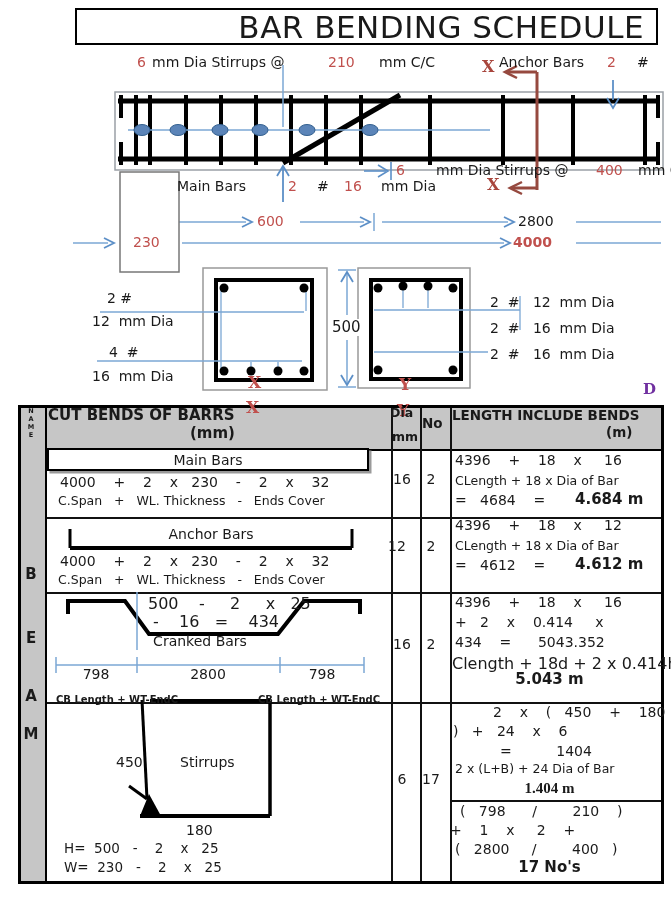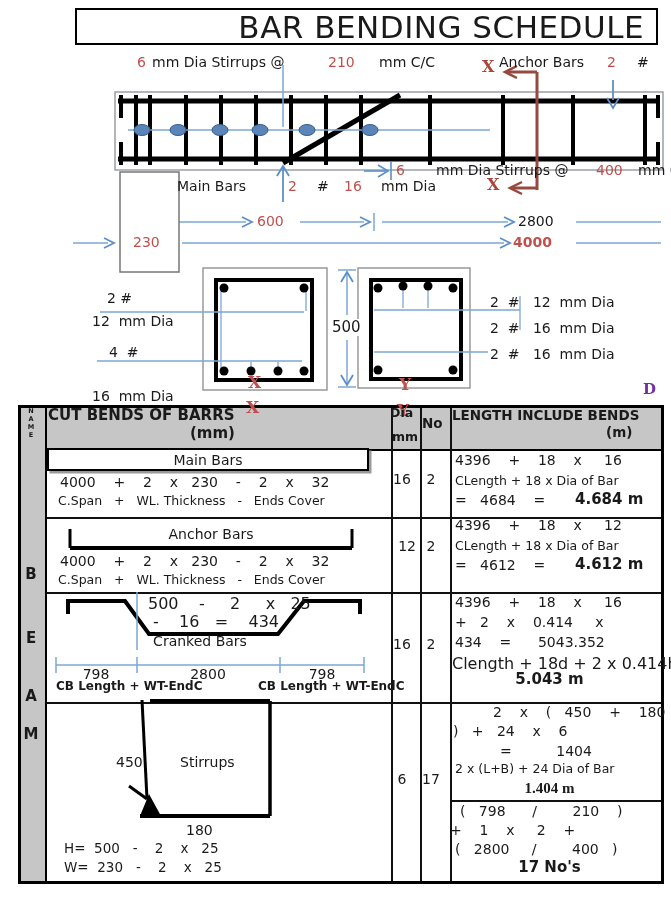--- a/index.html
+++ b/index.html
@@ -5,21 +5,21 @@
   html,body{margin:0;padding:0;background:#e8e8e8;}
   #app{position:relative;width:671px;height:897px;background:#ffffff;overflow:hidden;
        font-family:"DejaVu Sans","Liberation Sans",sans-serif;color:#1a1a1a;}
   .abs{position:absolute;}
   .t{position:absolute;white-space:pre;font-size:14px;color:#1a1a1a;line-height:1.15;}
   .red{color:#c0504d;}
   .brown{color:#a8453c;}
   .purple{color:#7030a0;}
   .b{font-weight:bold;}
   .serif{font-family:"DejaVu Serif","Liberation Serif",serif;}
-  .s10{font-size:12px;} .s12{font-size:16px;} .s125{font-size:12.5px;} .s135{font-size:13.5px;} .s15{font-size:15px;} .s16{font-size:16px;}
+  .s10{font-size:10px;margin-top:14px;} .s12{font-size:16px;} .s125{font-size:12.5px;} .s135{font-size:13.5px;} .s15{font-size:15px;} .s16{font-size:16px;}
   #title-box{left:75px;top:8px;width:583px;height:37px;border:2.5px solid #000;
              display:flex;align-items:center;justify-content:flex-end;padding-right:12px;box-sizing:border-box;}
   #title-box span{font-size:31px;letter-spacing:.5px;white-space:nowrap;}
   #tbl{left:18px;top:405px;width:640px;height:473px;border:3px solid #000;box-sizing:content-box;}
   .vline{position:absolute;top:0;bottom:0;width:2px;background:#111;}
   .hline{position:absolute;height:2px;background:#111;}
   #hdr-bg{position:absolute;left:0;top:0;right:0;height:43px;background:#c6c6c6;border-bottom:2px solid #000;box-sizing:border-box;}
   #name-col{position:absolute;left:0;top:0;bottom:0;width:26px;background:#c6c6c6;border-right:2px solid #000;box-sizing:border-box;}
   #mainbar-box{left:47px;top:448px;width:318px;height:19px;background:#fff;border:2px solid #000;
                box-shadow:2.5px 2.5px 0 #9a9a9a;display:flex;align-items:center;justify-content:center;}
@@ -226,21 +226,21 @@
   <span class="t" style="left:381px;top:178px;">mm Dia</span>
 
   <span class="t red" style="left:257px;top:213px;">600</span>
   <span class="t" style="left:518px;top:213px;">2800</span>
   <span class="t red" style="left:133px;top:234px;">230</span>
   <span class="t red b" style="left:513px;top:234px;">4000</span>
 
   <span class="t" style="left:107px;top:290px;">2 #</span>
   <span class="t" style="left:92px;top:313px;">12  mm Dia</span>
   <span class="t" style="left:109px;top:344px;">4  #</span>
-  <span class="t" style="left:92px;top:388px;">16  mm Dia</span>
+  <span class="t" style="left:92px;top:368px;">16  mm Dia</span>
   <span class="t s15" style="left:331px;top:319px;background:#fff;padding:0 1px;">500</span>
   <span class="t" style="left:490px;top:294px;">2  #   12  mm Dia</span>
   <span class="t" style="left:490px;top:320px;">2  #   16  mm Dia</span>
   <span class="t" style="left:490px;top:346px;">2  #   16  mm Dia</span>
   <span class="t red b serif" style="left:248px;top:373px;font-size:17px;">X</span>
   <span class="t red b serif" style="left:246px;top:398px;font-size:17px;">X</span>
   <span class="t red b serif" style="left:399px;top:375px;font-size:17px;">Y</span>
   <span class="t red b serif" style="left:397px;top:401px;font-size:17px;">Y</span>
   <span class="t purple b serif s15" style="left:643px;top:381px;">D</span>
 
@@ -269,21 +269,21 @@
   <span class="t" style="left:388px;top:471px;width:28px;text-align:center;">16</span>
   <span class="t" style="left:417px;top:471px;width:28px;text-align:center;">2</span>
   <span class="t" style="left:455px;top:452px;">4396    +    18    x     16</span>
   <span class="t s125" style="left:455px;top:474px;">CLength + 18 x Dia of Bar</span>
   <span class="t" style="left:455px;top:492px;">=   4684    =</span>
   <span class="t b s15" style="left:575px;top:491px;">4.684 m</span>
 
   <span class="t" style="left:70px;top:526px;width:282px;text-align:center;">Anchor Bars</span>
   <span class="t" style="left:60px;top:553px;">4000    +    2    x   230    -    2    x    32</span>
   <span class="t s125" style="left:58px;top:573px;">C.Span   +   WL. Thickness   -   Ends Cover</span>
-  <span class="t" style="left:388px;top:538px;width:28px;text-align:right;">12</span>
+  <span class="t" style="left:388px;top:538px;width:28px;text-align:left;">12</span>
   <span class="t" style="left:417px;top:538px;width:28px;text-align:center;">2</span>
   <span class="t" style="left:455px;top:517px;">4396    +    18    x     12</span>
   <span class="t s125" style="left:455px;top:539px;">CLength + 18 x Dia of Bar</span>
   <span class="t" style="left:455px;top:557px;">=   4612    =</span>
   <span class="t b s15" style="left:575px;top:556px;">4.612 m</span>
 
   <span class="t s12" style="left:148px;top:595px;">500    -     2     x   25</span>
   <span class="t s12" style="left:153px;top:613px;">-    16   =    434</span>
   <span class="t" style="left:140px;top:633px;width:120px;text-align:center;">Cranked Bars</span>
   <span class="t" style="left:66px;top:666px;width:60px;text-align:center;">798</span>

